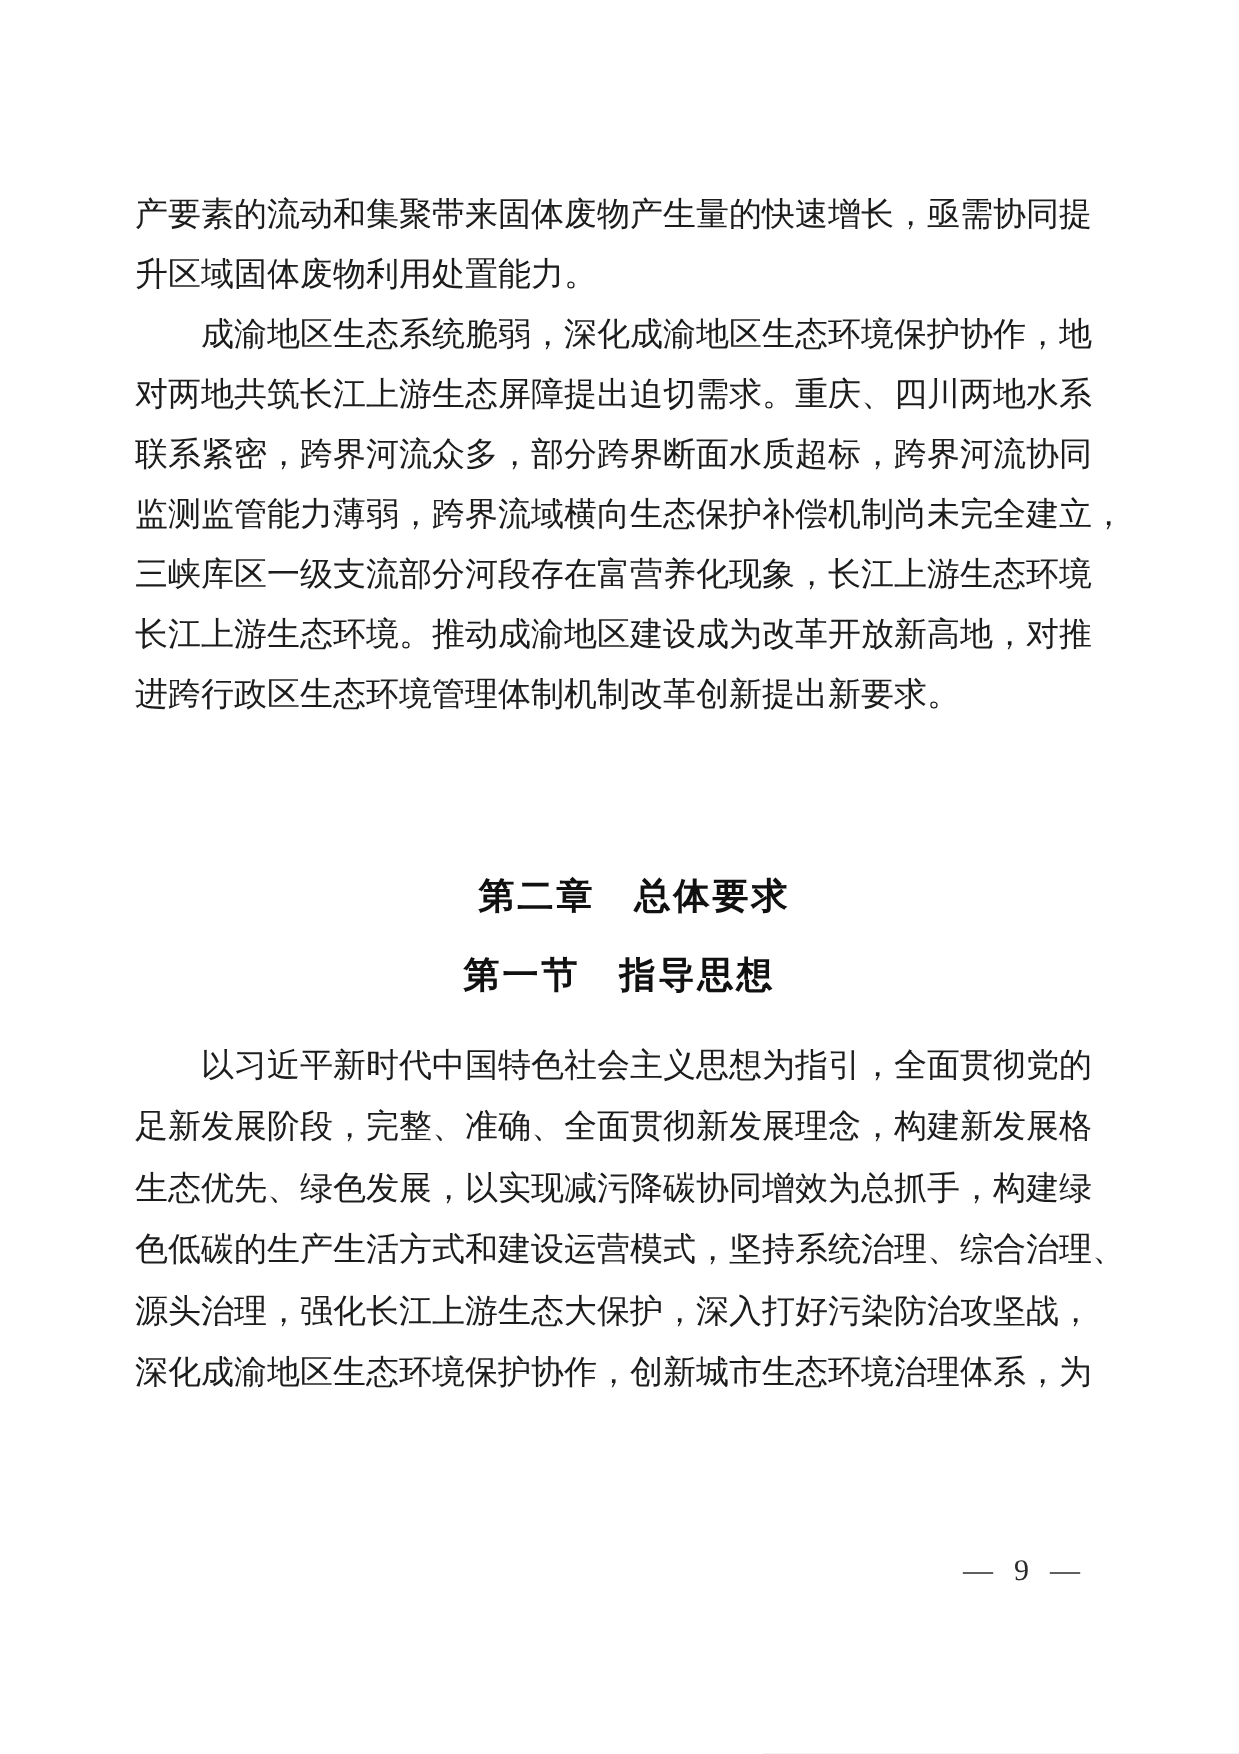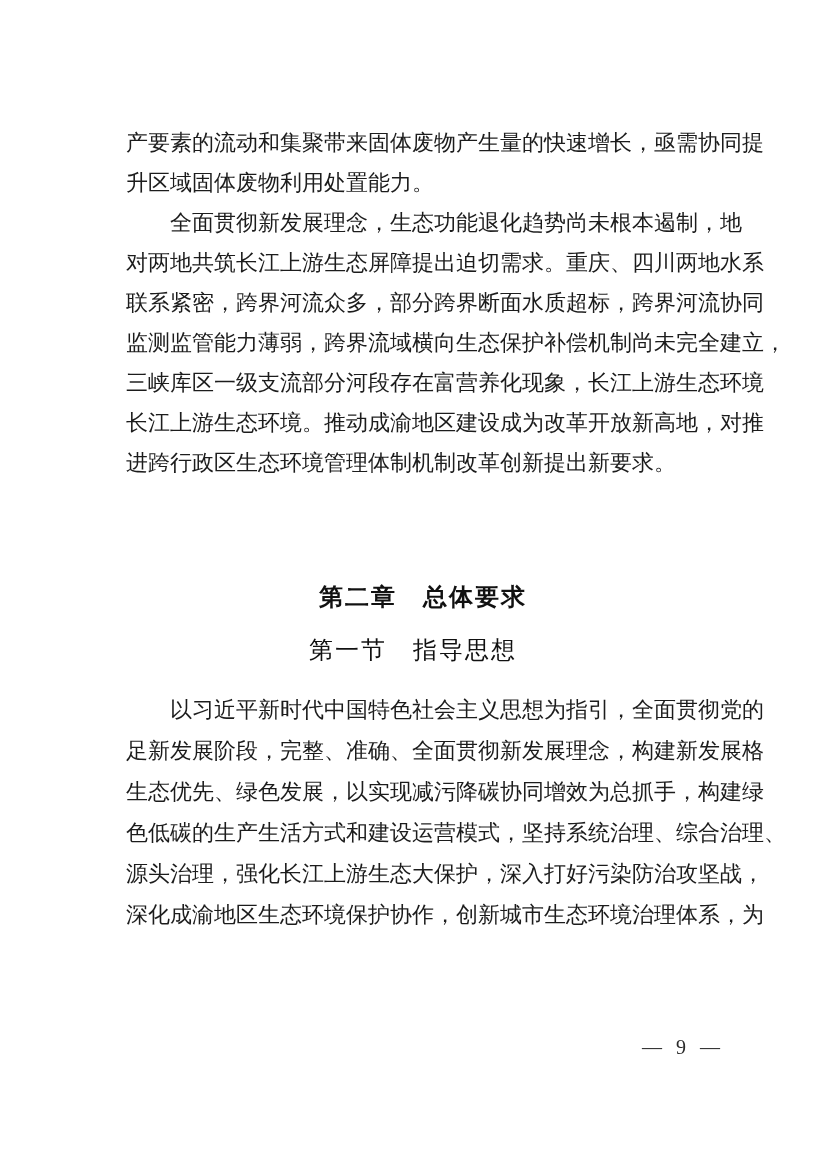--- a/index.html
+++ b/index.html
@@ -20,21 +20,20 @@
     font-size: 22px;
   }
   #block1 { top: 123px; }
   #block2 { top: 689px; }
   .line {
     height: 40px;
     line-height: 40px;
     text-align: justify;
     text-align-last: justify;
     white-space: nowrap;
-    margin-left: 36px;
   }
   #block2 .line { height: 41px; line-height: 41px; }
   .line.indent { text-indent: 44px; }
   .line.para-end { text-align-last: left; }
   .chapter-heading {
     position: absolute;
     left: 0;
     top: 571px;
     width: 100%;
     margin: 10px;
@@ -46,21 +45,21 @@
     color: #111111;
   }
   .section-heading {
     position: absolute;
     left: 0;
     top: 634px;
     width: 100%;
     margin: 0;
     text-align: center;
     font-size: 24px;
-    font-weight: normal;
+    font-weight: bold;
     font-family: "Liberation Serif", "DejaVu Serif", serif;
     letter-spacing: 2px;
     color: #111111;
   }
   .page-footer {
     position: absolute;
     top: 1036px;
     right: 106px;
     display: flex;
     align-items: center;
@@ -70,21 +69,21 @@
   }
 </style>
 </head>
 <body>
 
 <div class="page">
 
   <div class="text-block" id="block1">
     <div class="line">产要素的流动和集聚带来固体废物产生量的快速增长，亟需协同提</div>
     <div class="line para-end">升区域固体废物利用处置能力。</div>
-    <div class="line indent">全面贯彻新发展理念，生态功能退化趋势尚未根本遏制，地</div>
+    <div class="line indent">成渝地区生态系统脆弱，深化成渝地区生态环境保护协作，地</div>
     <div class="line">对两地共筑长江上游生态屏障提出迫切需求。重庆、四川两地水系</div>
     <div class="line">联系紧密，跨界河流众多，部分跨界断面水质超标，跨界河流协同</div>
     <div class="line">监测监管能力薄弱，跨界流域横向生态保护补偿机制尚未完全建立，</div>
     <div class="line">三峡库区一级支流部分河段存在富营养化现象，长江上游生态环境</div>
     <div class="line">长江上游生态环境。推动成渝地区建设成为改革开放新高地，对推</div>
     <div class="line para-end">进跨行政区生态环境管理体制机制改革创新提出新要求。</div>
   </div>
 
   <h2 class="chapter-heading">第二章　总体要求</h2>
 

